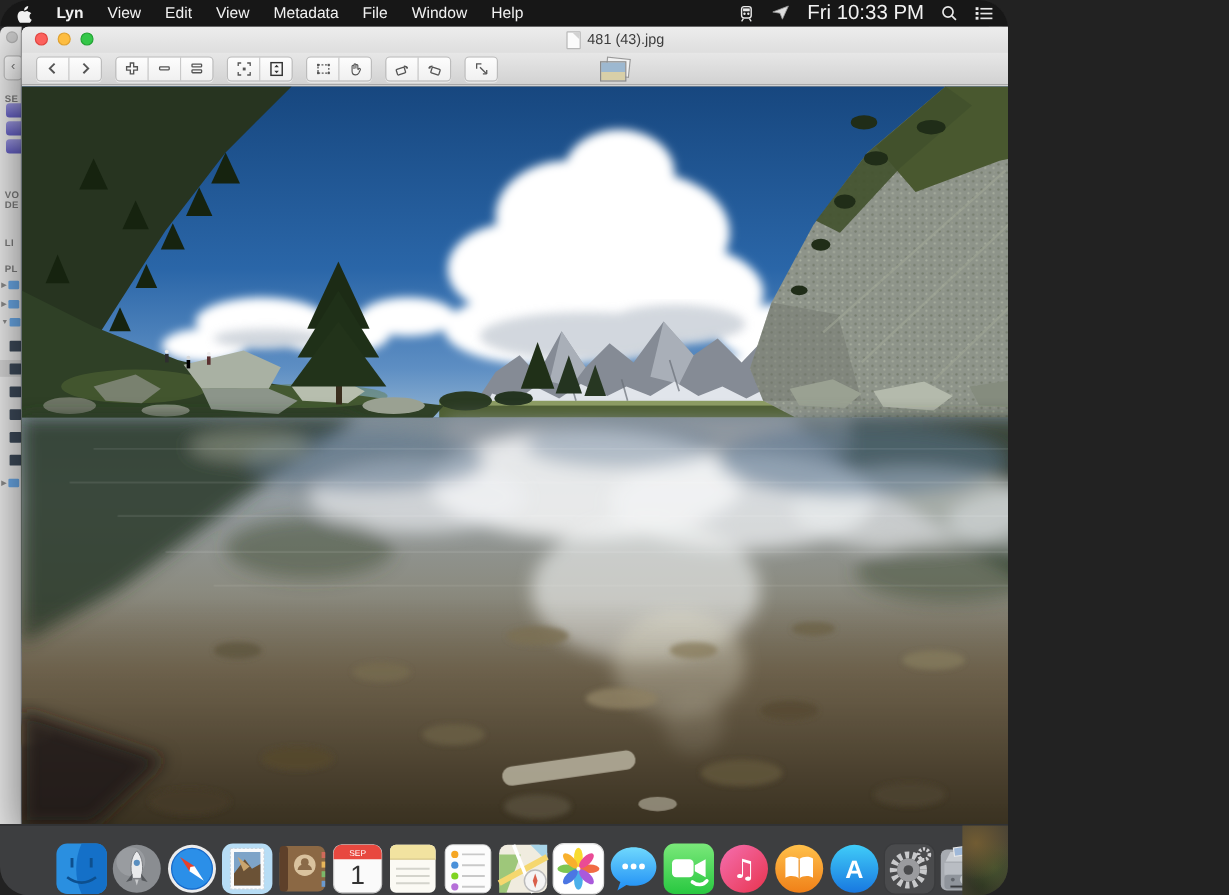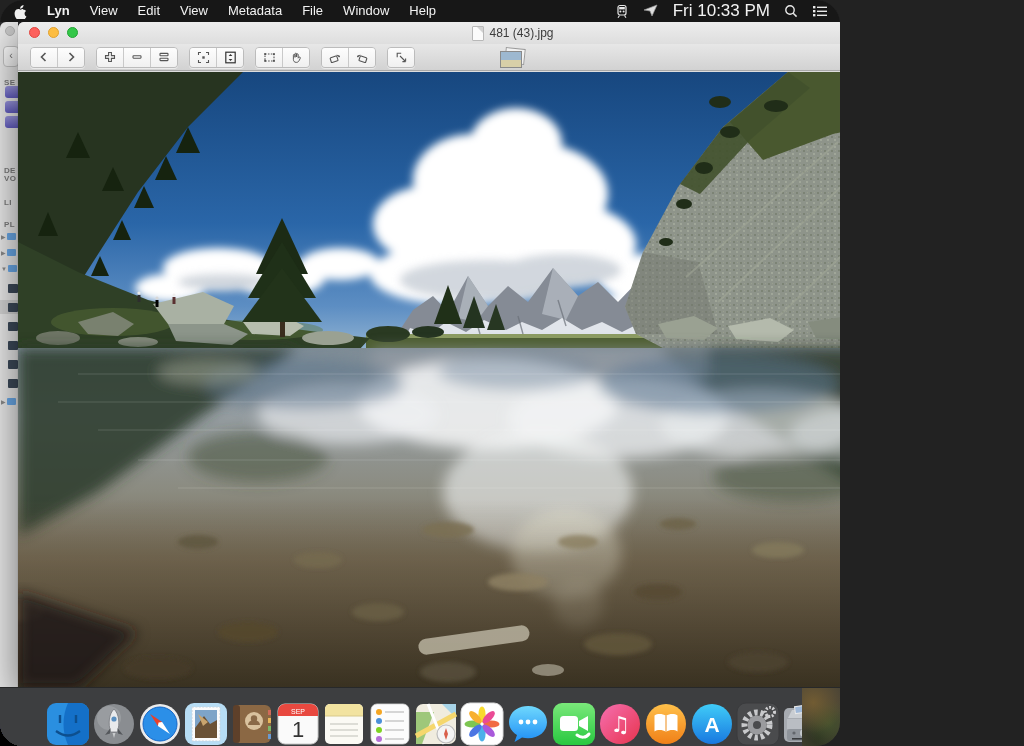--- a/index.html
+++ b/index.html
@@ -142,21 +142,21 @@
   </div>
 
   <div class="bgwin-left">
     <span class="bg-dot"></span>
     <span class="bg-back">‹</span>
     <span class="sb-label" style="top:56px">SE</span>
     <span class="sb-smart" style="top:64px"></span>
     <span class="sb-smart" style="top:79px"></span>
     <span class="sb-smart" style="top:94px"></span>
     <span class="sb-label" style="top:144px">DE</span>
-    <span class="sb-label" style="top:152px">VO</span>
+    <span class="sb-label" style="top:136px">VO</span>
     <span class="sb-label" style="top:176px">LI</span>
     <span class="sb-label" style="top:198px">PL</span>
     <span class="sb-row" style="top:211px">▶<span class="sb-folder"></span></span>
     <span class="sb-row" style="top:227px">▶<span class="sb-folder"></span></span>
     <span class="sb-row" style="top:243px">▼<span class="sb-folder"></span></span>
     <span class="sb-sel" style="top:278px"></span>
     <span class="sb-thumb" style="top:262px"></span>
     <span class="sb-thumb" style="top:281px"></span>
     <span class="sb-thumb" style="top:300px"></span>
     <span class="sb-thumb" style="top:319px"></span>

